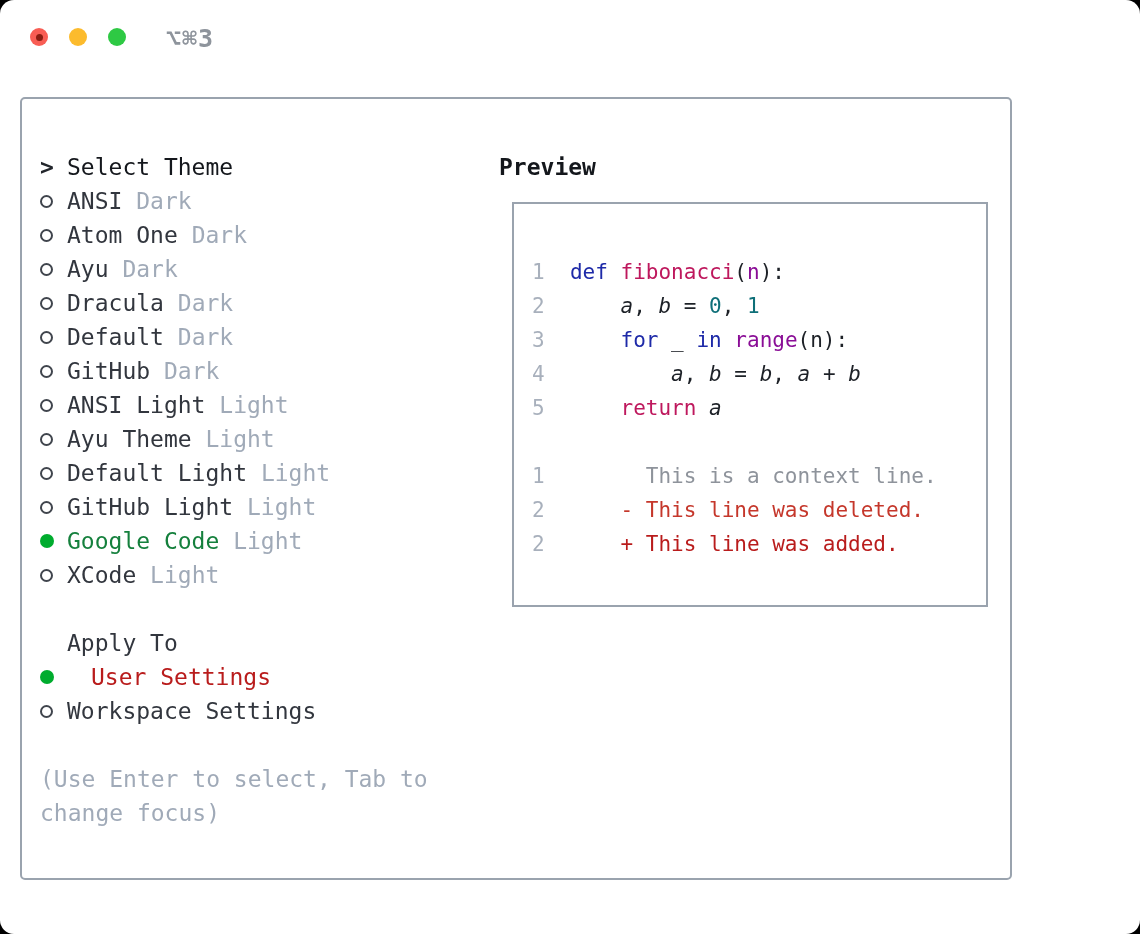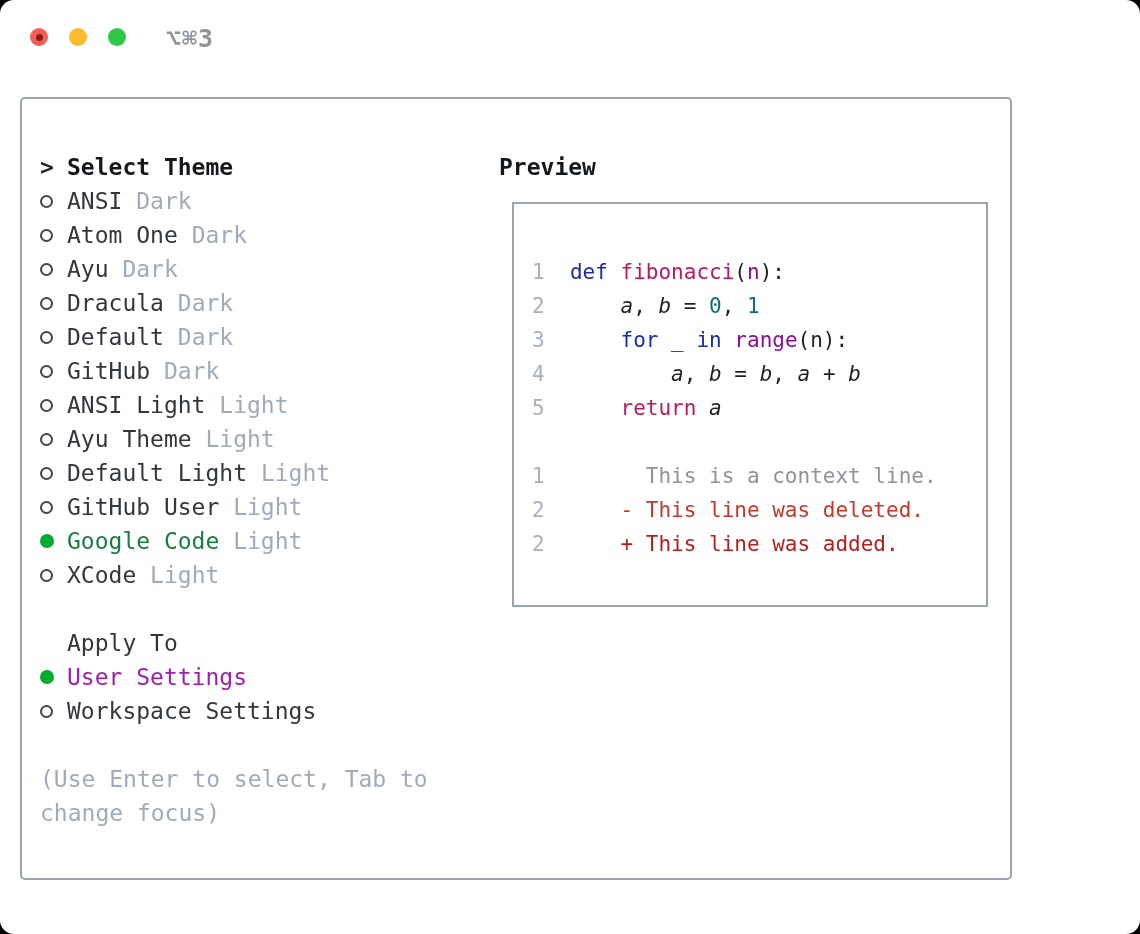--- a/index.html
+++ b/index.html
@@ -30,29 +30,29 @@
     position:absolute; left:20px; top:97px; width:992px; height:783px;
     border:2px solid #9aa3ae; border-radius:5px; background:#fff;
   }
 
   
   .left { position:absolute; left:18px; top:51px; font-size:23px; color:#32363e; }
   .row { display:flex; align-items:center; height:34px; white-space:pre; }
   .row.spacer { height:34px; }
   .icon-col { width:27px; display:flex; align-items:center; flex:none; }
   .prompt { font-weight:bold; color:#22262c; }
-  .hdr { font-weight:bold; color:#14171c; }
+  .hdr { font-weight:normal; color:#14171c; }
   .circle { width:13px; height:13px; border-radius:50%; border:2px solid #40454d; }
   .circle.filled { width:14px; height:14px; border:none; background:#00ac2e; }
   .label { white-space:pre; }
   .t-name { color:#32363e; }
   .t-name.sel { color:#15803d; }
   .t-variant { color:#a0aab8; }
   .apply-label { color:#32363e; }
-  .apply-label.sel { color:#a21caf; }
+  .apply-label.sel { color:#b91c1c;margin-left:24px; }
   .hint-line { height:34px; line-height:34px; color:#a0aab8; white-space:pre; }
 
   
   .preview-hdr {
     position:absolute; left:477px; top:51px; height:34px; line-height:34px;
     font-size:23px; font-weight:bold; color:#14171c;
   }
   .preview-box {
     position:absolute; left:490px; top:103px; width:476px; height:405px;
     border:2px solid #9aa3ae; background:#fff;
@@ -85,21 +85,21 @@
       <div id="theme-list">
           <div class="row"><span class="icon-col"><span class="circle"></span></span><span class="label"><span class="t-name">ANSI </span><span class="t-variant">Dark</span></span></div>
           <div class="row"><span class="icon-col"><span class="circle"></span></span><span class="label"><span class="t-name">Atom One </span><span class="t-variant">Dark</span></span></div>
           <div class="row"><span class="icon-col"><span class="circle"></span></span><span class="label"><span class="t-name">Ayu </span><span class="t-variant">Dark</span></span></div>
           <div class="row"><span class="icon-col"><span class="circle"></span></span><span class="label"><span class="t-name">Dracula </span><span class="t-variant">Dark</span></span></div>
           <div class="row"><span class="icon-col"><span class="circle"></span></span><span class="label"><span class="t-name">Default </span><span class="t-variant">Dark</span></span></div>
           <div class="row"><span class="icon-col"><span class="circle"></span></span><span class="label"><span class="t-name">GitHub </span><span class="t-variant">Dark</span></span></div>
           <div class="row"><span class="icon-col"><span class="circle"></span></span><span class="label"><span class="t-name">ANSI Light </span><span class="t-variant">Light</span></span></div>
           <div class="row"><span class="icon-col"><span class="circle"></span></span><span class="label"><span class="t-name">Ayu Theme </span><span class="t-variant">Light</span></span></div>
           <div class="row"><span class="icon-col"><span class="circle"></span></span><span class="label"><span class="t-name">Default Light </span><span class="t-variant">Light</span></span></div>
-          <div class="row"><span class="icon-col"><span class="circle"></span></span><span class="label"><span class="t-name">GitHub User </span><span class="t-variant">Light</span></span></div>
+          <div class="row"><span class="icon-col"><span class="circle"></span></span><span class="label"><span class="t-name">GitHub Light </span><span class="t-variant">Light</span></span></div>
           <div class="row"><span class="icon-col"><span class="circle filled"></span></span><span class="label"><span class="t-name sel">Google Code </span><span class="t-variant">Light</span></span></div>
           <div class="row"><span class="icon-col"><span class="circle"></span></span><span class="label"><span class="t-name">XCode </span><span class="t-variant">Light</span></span></div>
         </div>
 
       <div class="row spacer"></div>
 
       <div class="row">
         <span class="icon-col"></span>
         <span>Apply To</span>
       </div>

